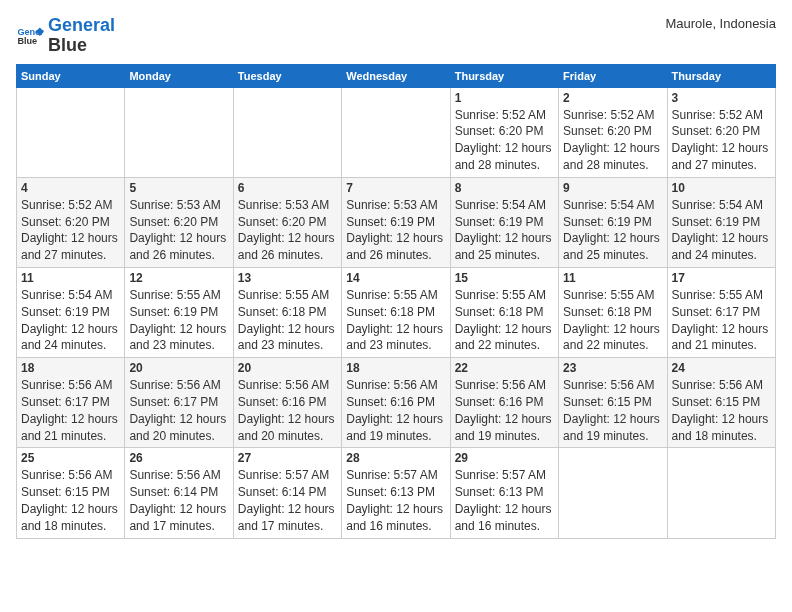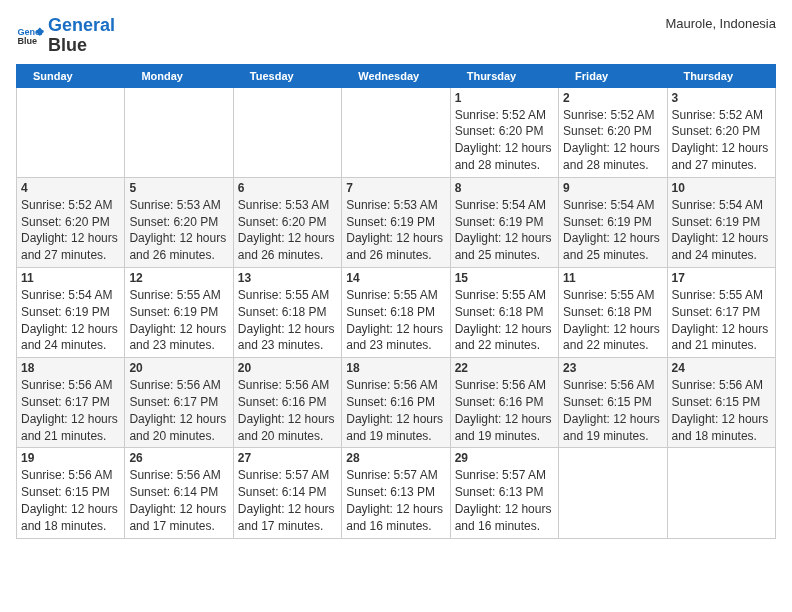--- a/index.html
+++ b/index.html
@@ -47,21 +47,21 @@
       color: #333;
     }
     table {
       width: 100%;
       border-collapse: collapse;
       font-size: 10px;
     }
     thead tr th {
       background: #1a6fc4;
       color: #fff;
-      padding: 5px 16px;
+      padding: 5px 4px;
       text-align: left;
       font-size: 11px;
       font-weight: bold;
       border: 1px solid #1a6fc4;
     }
     tbody tr td {
       border: 1px solid #ccc;
       vertical-align: top;
       padding: 3px 4px;
       width: calc(100% / 7);
@@ -295,21 +295,21 @@
         <td>
           <span class="day-num">24</span>
           <div class="day-info" style="white-space: pre-line;">Sunrise: 5:56 AM
 Sunset: 6:15 PM
 Daylight: 12 hours
 and 18 minutes.</div>
         </td>
       </tr>
       <tr>
         <td>
-          <span class="day-num">19</span>
+          <span class="day-num">25</span>
           <div class="day-info" style="white-space: pre-line;">Sunrise: 5:56 AM
 Sunset: 6:15 PM
 Daylight: 12 hours
 and 18 minutes.</div>
         </td>
         <td>
           <span class="day-num">26</span>
           <div class="day-info" style="white-space: pre-line;">Sunrise: 5:56 AM
 Sunset: 6:14 PM
 Daylight: 12 hours

